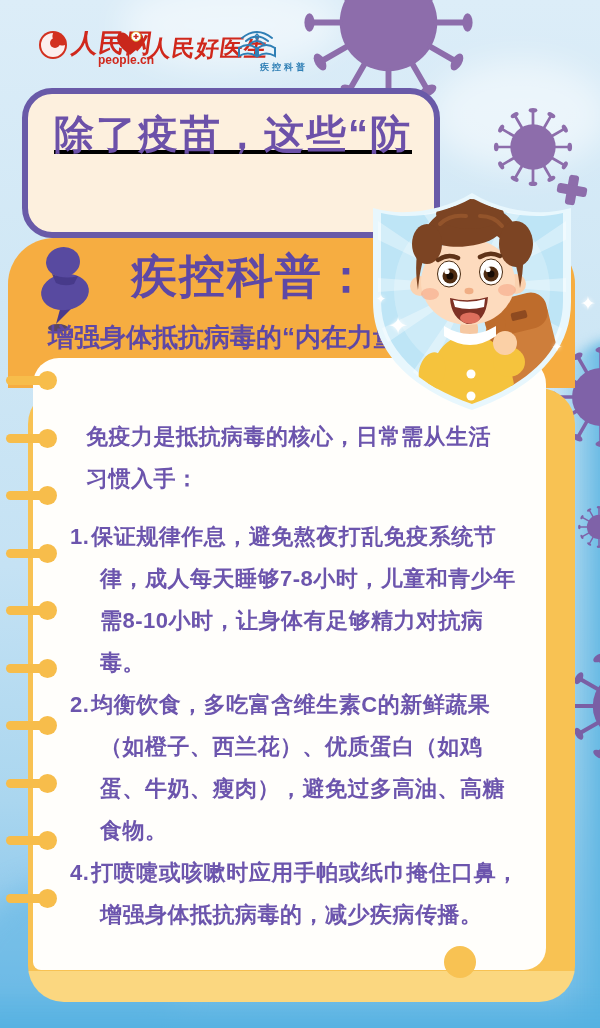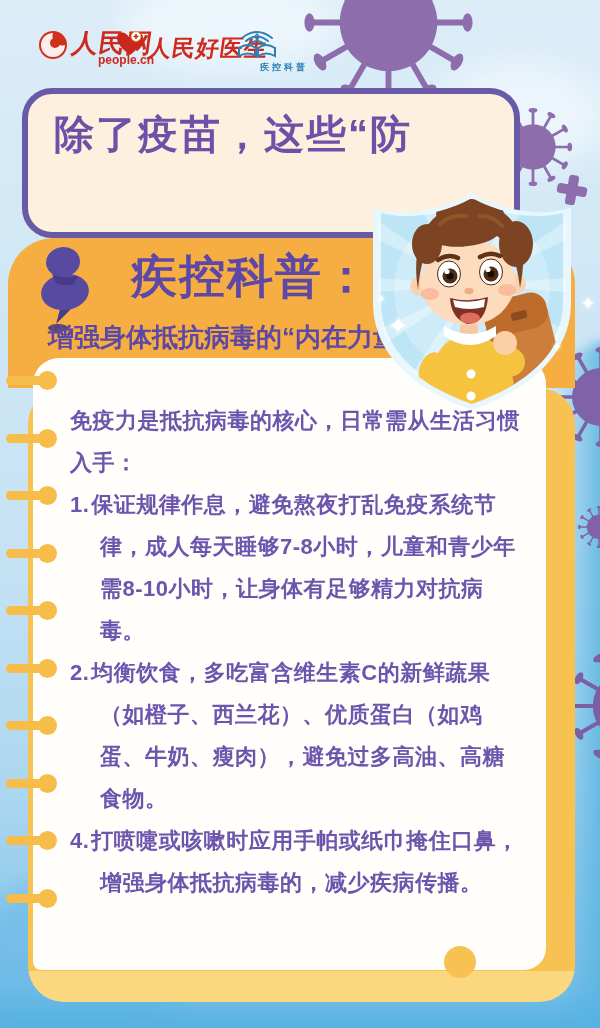--- a/index.html
+++ b/index.html
@@ -27,23 +27,24 @@
   .logo-row{position:absolute;left:0;top:0;width:600px;height:80px;}
   .pn-ball{position:absolute;left:38px;top:30px;}
   .pn-name{position:absolute;left:72px;top:26px;font-size:26px;font-weight:bold;color:#d0281c;transform:skewX(-8deg);letter-spacing:1px;}
   .pn-domain{position:absolute;left:74px;top:53px;font-size:12px;font-weight:bold;color:#d0281c;margin-left:24px;}
   .gd-heart{position:absolute;left:116px;top:30px;}
   .gd-name{position:absolute;left:148px;top:33px;font-size:23px;font-weight:bold;color:#d0281c;transform:skewX(-8deg);letter-spacing:1px;}
   .cdc-logo{position:absolute;left:233px;top:24px;}
   .cdc-caption{position:absolute;left:236px;top:61px;font-size:9px;font-weight:bold;color:#2f7fb5;letter-spacing:3px;margin-left:24px;}
   
   .title-card{
-    position:absolute;left:22px;top:88px;width:498px;height:150px;
+    position:absolute;left:22px;top:88px;width:418px;height:150px;
     background:#fdf0de;border:6px solid #695aa8;border-radius:30px;
     padding:10px 0 8px 26px;
+    text-decoration:underline;
   }
   .title-card .tline{display:block;font-size:40px;font-weight:bold;color:#6c51a9;line-height:60px;letter-spacing:2px;}
   
   .band{position:absolute;left:8px;top:238px;width:567px;height:150px;background:#f6ad41;border-radius:46px 46px 0 0;}
   .pushpin{position:absolute;left:32px;top:240px;}
   .band-title{position:absolute;left:96px;top:246px;width:310px;text-align:center;
     font-size:46px;font-weight:bold;color:#5e48a5;letter-spacing:2px;}
   .band-subtitle{position:absolute;left:40px;top:320px;width:380px;text-align:center;
     font-size:26px;font-weight:bold;color:#5e48a5;letter-spacing:0px;white-space:nowrap;}
   
@@ -51,21 +52,21 @@
     border-radius:36px;background:linear-gradient(180deg,#f8c253 0%,#f8c253 95%,#fbd780 95%);}
   .white-card{position:absolute;left:33px;top:358px;width:513px;height:612px;
     background:#fffefb;border-radius:26px 26px 22px 8px;}
   .bump{position:absolute;left:444px;top:946px;width:32px;height:32px;border-radius:50%;background:#f8c253;}
   .pin{position:absolute;left:0;width:60px;height:20px;}
   .pin .bar{position:absolute;left:6px;top:5px;width:42px;height:9px;border-radius:5px;background:#f7bd4b;}
   .pin .head{position:absolute;left:38px;top:0;width:19px;height:19px;border-radius:50%;background:#f7bd4b;}
   
   .body-text{position:absolute;left:70px;top:400px;width:456px;
     font-size:22px;font-weight:bold;color:#6c55ad;line-height:42px;letter-spacing:0.5px;}
-  .body-text p{margin:0;}
+  .body-text p{margin:16px;}
   .body-text ol{margin:0;padding:0;list-style:none;}
   .body-text li{padding-left:30px;text-indent:-30px;}
   .body-text .num{margin-right:2px;}
   
   .shield-boy{position:absolute;left:370px;top:190px;width:204px;height:222px;}
   .sparkle{position:absolute;color:#ffffff;text-shadow:0 0 4px rgba(255,255,255,.9);pointer-events:none;}
 </style>
 </head>
 <body>
 

